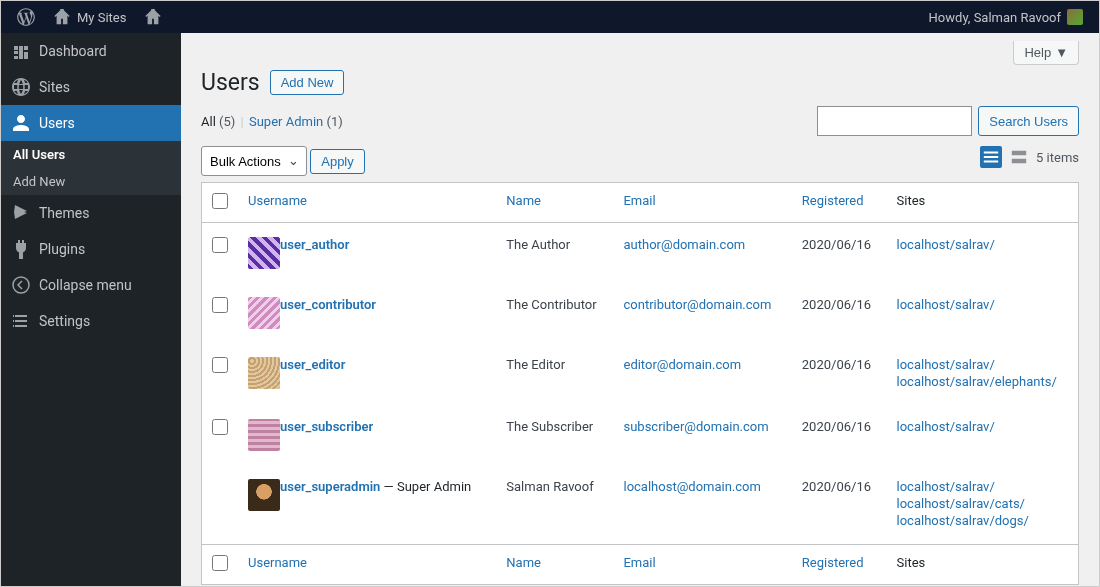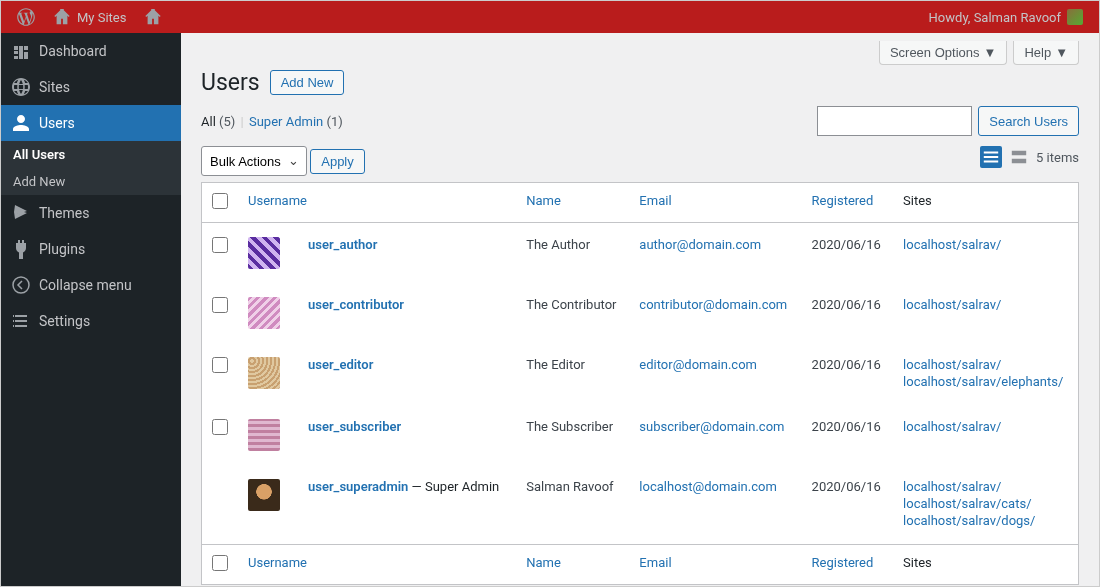--- a/index.html
+++ b/index.html
@@ -1,20 +1,20 @@
 <!DOCTYPE html>
 <html><head>
 <meta charset="utf-8">
 <style>
 * { box-sizing: border-box; margin: 0; padding: 0; }
 body { font-family: -apple-system, BlinkMacSystemFont, "Segoe UI", Roboto, sans-serif; font-size: 13px; color: #3c434a; background: #f0f0f1; width: 1100px; height: 587px; border: 1px solid #ccc; overflow: hidden; }
 a { color: #2271b1; text-decoration: none; }
 
 
-.adminbar { background: #b91c1c; color: #c3c4c7; height: 32px; display: flex; align-items: center; padding: 0 8px; justify-content: space-between; font-size: 13px; }
+.adminbar { background: #0f172a; color: #c3c4c7; height: 32px; display: flex; align-items: center; padding: 0 8px; justify-content: space-between; font-size: 13px; }
 .adminbar .left, .adminbar .right { display: flex; align-items: center; gap: 2px; }
 .adminbar .item { display: flex; align-items: center; gap: 6px; padding: 0 8px; height: 32px; cursor: pointer; }
 .adminbar .avatar-sm { width: 16px; height: 16px; background: linear-gradient(135deg,#8a6d3b,#5a3); border-radius: 2px; }
 .adminbar svg { width: 18px; height: 18px; fill: #9ca1a6; }
 
 
 .wrap { display: flex; height: calc(100% - 32px); }
 .sidebar { width: 180px; background: #1d2327; color: #c3c4c7; font-size: 14px; display: flex; flex-direction: column; }
 .side-item { display: flex; align-items: center; gap: 8px; padding: 8px 10px; cursor: pointer; position: relative; }
 .side-item svg { width: 20px; height: 20px; fill: #9ca1a6; }
@@ -58,21 +58,21 @@
 table.list { width: 100%; border-collapse: collapse; background: #fff; border: 1px solid #c3c4c7; }
 table.list th, table.list td { text-align: left; padding: 10px 10px; vertical-align: top; font-size: 13px; }
 table.list thead th, table.list tfoot th { color: #2271b1; font-weight: 400; border-bottom: 1px solid #c3c4c7; }
 table.list thead th:first-child, table.list tfoot th:first-child { width: 30px; }
 table.list thead th.sites, table.list tfoot th.sites { color: #1d2327; }
 table.list tfoot th { border-top: 1px solid #c3c4c7; border-bottom: none; }
 table.list tbody tr + tr td { border-top: 0; }
 table.list tbody td { padding-top: 14px; padding-bottom: 14px; }
 .check input { width: 16px; height: 16px; }
 .av { width: 32px; height: 32px; border-radius: 2px; display: inline-block; background: #aaa; }
-.usercell { display: flex; gap: 28px; align-items: flex-start; }
+.usercell { display: flex; gap: 0; align-items: flex-start; }
 .usercell .uname { color: #2271b1; font-weight: 600; }
 .usercell .tag { color: #1d2327; font-weight: 400; }
 .sites-list div { margin-bottom: 2px; }
 
 
 .av1 { background: repeating-linear-gradient(45deg,#5a2da0,#5a2da0 4px,#d0b4f0 4px,#d0b4f0 8px); }
 .av2 { background: repeating-linear-gradient(135deg,#d08bc0,#d08bc0 3px,#f0d0e8 3px,#f0d0e8 6px); }
 .av3 { background: repeating-radial-gradient(circle at 4px 4px,#e0c8a0 0,#e0c8a0 2px,#c8a070 2px,#c8a070 4px); }
 .av4 { background: repeating-linear-gradient(0deg,#c080a0,#c080a0 3px,#e0b8d0 3px,#e0b8d0 6px); }
 .av5 { background: radial-gradient(circle at 50% 40%, #d9a066 30%, #3a2a1a 32%); }
@@ -153,21 +153,20 @@
     <div class="side-item">
       <svg viewBox="0 0 20 20">
           <path d="M4 4h12v2H4zM4 9h12v2H4zM4 14h12v2H4zM2 4h1v2H2zM2 9h1v2H2zM2 14h1v2H2z"></path>
         </svg>
       <span>Settings</span>
     </div>
   </div>
 
   <div class="main">
     <div class="topopts">
-      <button class="btn"><span>Screen Options</span><span class="caret">▼</span></button>
       <button class="btn"><span>Help</span><span class="caret">▼</span></button>
     </div>
 
     <div class="heading">
       <h1>Users</h1>
       <button class="btn-outline">Add New</button>
     </div>
 
     <div class="filter-row">
       <div class="filters">

